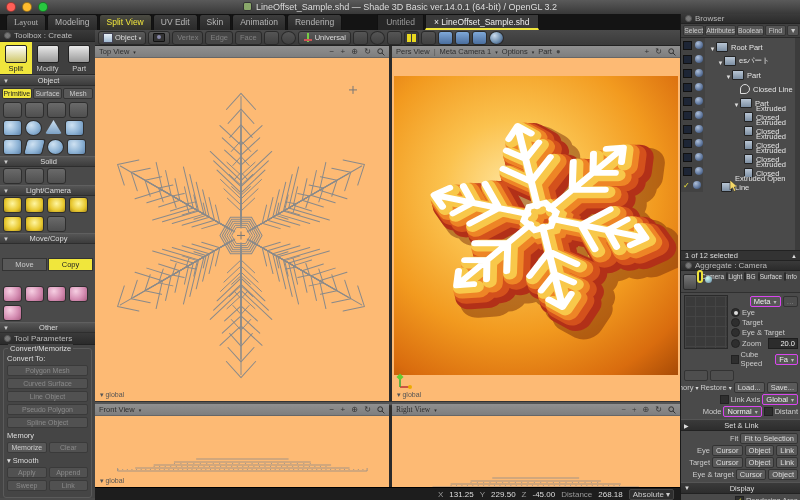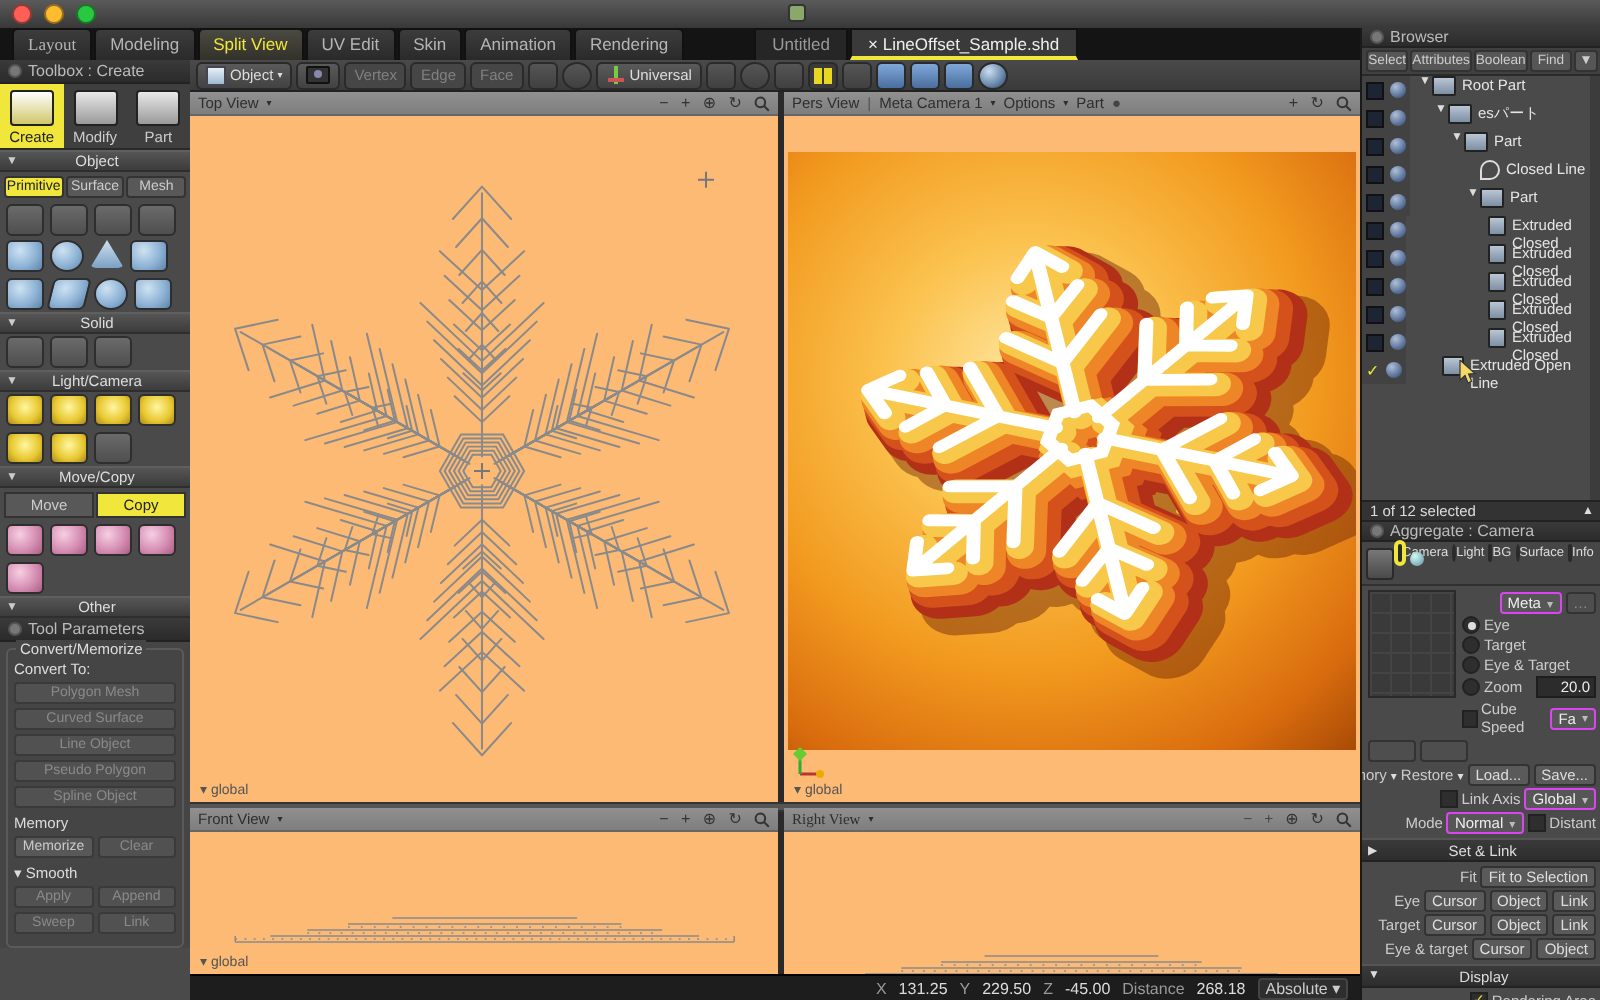--- a/index.html
+++ b/index.html
@@ -45,21 +45,21 @@
     padding:1px 0;border-radius:2px;}
   .subtab.active{background:#f0e63c;color:#222;}
   .icongrid{display:flex;flex-wrap:wrap;padding:1px 3px;gap:3px;}
   .ticon{width:17px;height:14px;border-radius:3px;border:1px solid #2e2e2e;}
   .ticon.gray{background:linear-gradient(#6a6a6a,#4f4f4f);}
   .ticon.blue{background:radial-gradient(circle at 35% 30%,#cfe2f2,#8fb4d6 55%,#5d83ab);}
   .ticon.blue.round{border-radius:50%;width:15px;height:14px;}
   .ticon.cone{background:linear-gradient(#cfe2f2,#7ba0c4);clip-path:polygon(50% 0,100% 100%,0 100%);border:none;}
   .ticon.yellow{background:radial-gradient(circle at 50% 40%,#fff6a0,#e8c830 60%,#a8881a);}
   .ticon.pink{background:radial-gradient(circle at 35% 30%,#f6cfe2,#d68fb4 55%,#ab5d83);}
-  .mvbtns{display:flex;margin:2px 2px;gap:1px;}
+  .mvbtns{display:flex;margin:14px 2px;gap:1px;}
   .mvbtn{flex:1;text-align:center;font-size:7.5px;color:#ccc;background:#585858;border:1px solid #333;padding:1px 0;}
   .mvbtn.active{background:#f0e63c;color:#222;}
   
   #toolparams{background:#454545;}
   .groupbox{margin:3px 3px;border:1px solid #5a5a5a;border-radius:3px;padding:2px 3px 4px;position:relative;}
   .grouplabel{position:absolute;top:-5px;left:4px;background:#454545;padding:0 2px;font-size:7.5px;color:#ddd;}
   .tplabel{font-size:7.5px;color:#ddd;margin:3px 0 2px;}
   .cvbtn{display:block;width:100%;box-sizing:border-box;text-align:center;font-size:7px;color:#8a8a8a;
     background:#515151;border:1px solid #3a3a3a;border-radius:2px;padding:1px 0;margin:2px 0;}
   .duo{display:flex;gap:2px;margin:2px 0;}
@@ -108,21 +108,21 @@
     padding-right:14px;box-sizing:border-box;}
   #statusbar b{color:#ddd;font-weight:normal;}
   .sdrop{color:#ccc;background:#2e2e2e;border:1px solid #444;border-radius:2px;padding:0 3px;}
   
   #rightbar{left:680px;top:14px;width:120px;height:486px;background:#4a4a4a;border-left:1px solid #1a1a1a;
     display:flex;flex-direction:column;}
   .rtabs{display:flex;gap:1px;padding:1px 2px;background:#404040;border-bottom:1px solid #2a2a2a;}
   .rtab{flex:1;text-align:center;font-size:6.8px;color:#ccc;background:#565656;border:1px solid #333;
     border-radius:2px;padding:1px 0;}
   #tree{flex:0 0 212px;background:#4a4a4a;position:relative;overflow:hidden;border-right:6px solid #3c3c3c;}
-  .trow{display:flex;align-items:flex-start;height:14px;font-size:7.5px;color:#e5e5e5;}
+  .trow{display:flex;align-items:flex-end;height:14px;font-size:7.5px;color:#e5e5e5;}
   .gutter{width:22px;display:flex;gap:3px;align-items:center;padding-left:2px;background:#424242;height:14px;}
   .eyebox{width:7px;height:7px;background:#1d2535;border:1px solid #111;}
   .ball{width:8px;height:8px;border-radius:50%;background:radial-gradient(circle at 35% 30%,#aebfd8,#5d759c 60%,#2e3d57);}
   .ycheck{color:#f0e63c;font-size:8px;line-height:7px;}
   .tarrow{width:7px;font-size:6px;color:#ddd;text-align:center;}
   .partico{width:10px;height:8px;background:linear-gradient(#b9c6d4,#7d8fa3);border:1px solid #222;border-radius:1px;margin-right:3px;}
   .lineico{width:8px;height:8px;border:1px solid #ddd;border-radius:50% 50% 50% 0;margin-right:3px;}
   .d0{padding-left:4px}.d1{padding-left:12px}.d2{padding-left:20px}.d3{padding-left:28px}.d4{padding-left:36px}
   #selstatus{height:11px;background:#333;border-top:1px solid #222;border-bottom:1px solid #222;
     display:flex;align-items:center;font-size:7.5px;color:#ddd;padding:0 4px;}
@@ -181,21 +181,21 @@
           <use href="#armp" transform="rotate(300)"></use>
         <path d="M13,0 L6.5,-11.3 L-6.5,-11.3 L-13,0 L-6.5,11.3 L6.5,11.3 Z" fill="none"></path>
       </g>
     </defs>
   </svg>
 
   <div id="titlebar" class="abs">
     <span class="tl" style="background:#ff5f57"></span>
     <span class="tl" style="background:#febc2e"></span>
     <span class="tl" style="background:#28c840"></span>
-    <span id="title-text"><span id="doc-icon"></span></span>
+    <span id="title-text"><span id="doc-icon"></span><span>LineOffset_Sample.shd — Shade 3D Basic ver.14.0.1 (64-bit) / OpenGL 3.2</span></span>
   </div>
 
   <div id="tabbar" class="abs">
     <span class="wstab first">Layout</span>
     <span class="wstab">Modeling</span>
     <span class="wstab active">Split View</span>
     <span class="wstab">UV Edit</span>
     <span class="wstab">Skin</span>
     <span class="wstab">Animation</span>
     <span class="wstab">Rendering</span>
@@ -203,21 +203,21 @@
     <span class="doctab">Untitled</span>
     <span class="doctab active"><span>×</span> <span>LineOffset_Sample.shd</span></span>
   </div>
 
   <div id="leftcol" class="abs">
     <div class="panelhdr">
         <span class="pdot"></span>
         <span>Toolbox : Create</span>
       </div>
     <div id="bigtabs">
-      <div class="bigtab active"><div class="bticon"></div><span>Create</span></div>
+      <div class="bigtab active"><div class="bticon"></div><span>Split</span></div>
       <div class="bigtab"><div class="bticon"></div><span>Modify</span></div>
       <div class="bigtab"><div class="bticon"></div><span>Part</span></div>
     </div>
     <div class="sechdr">
         <span class="tri">▼</span>
         <span class="sl">Object</span>
       </div>
     <div class="subtabs">
       <span class="subtab active">Primitive</span>
       <span class="subtab">Surface</span>

